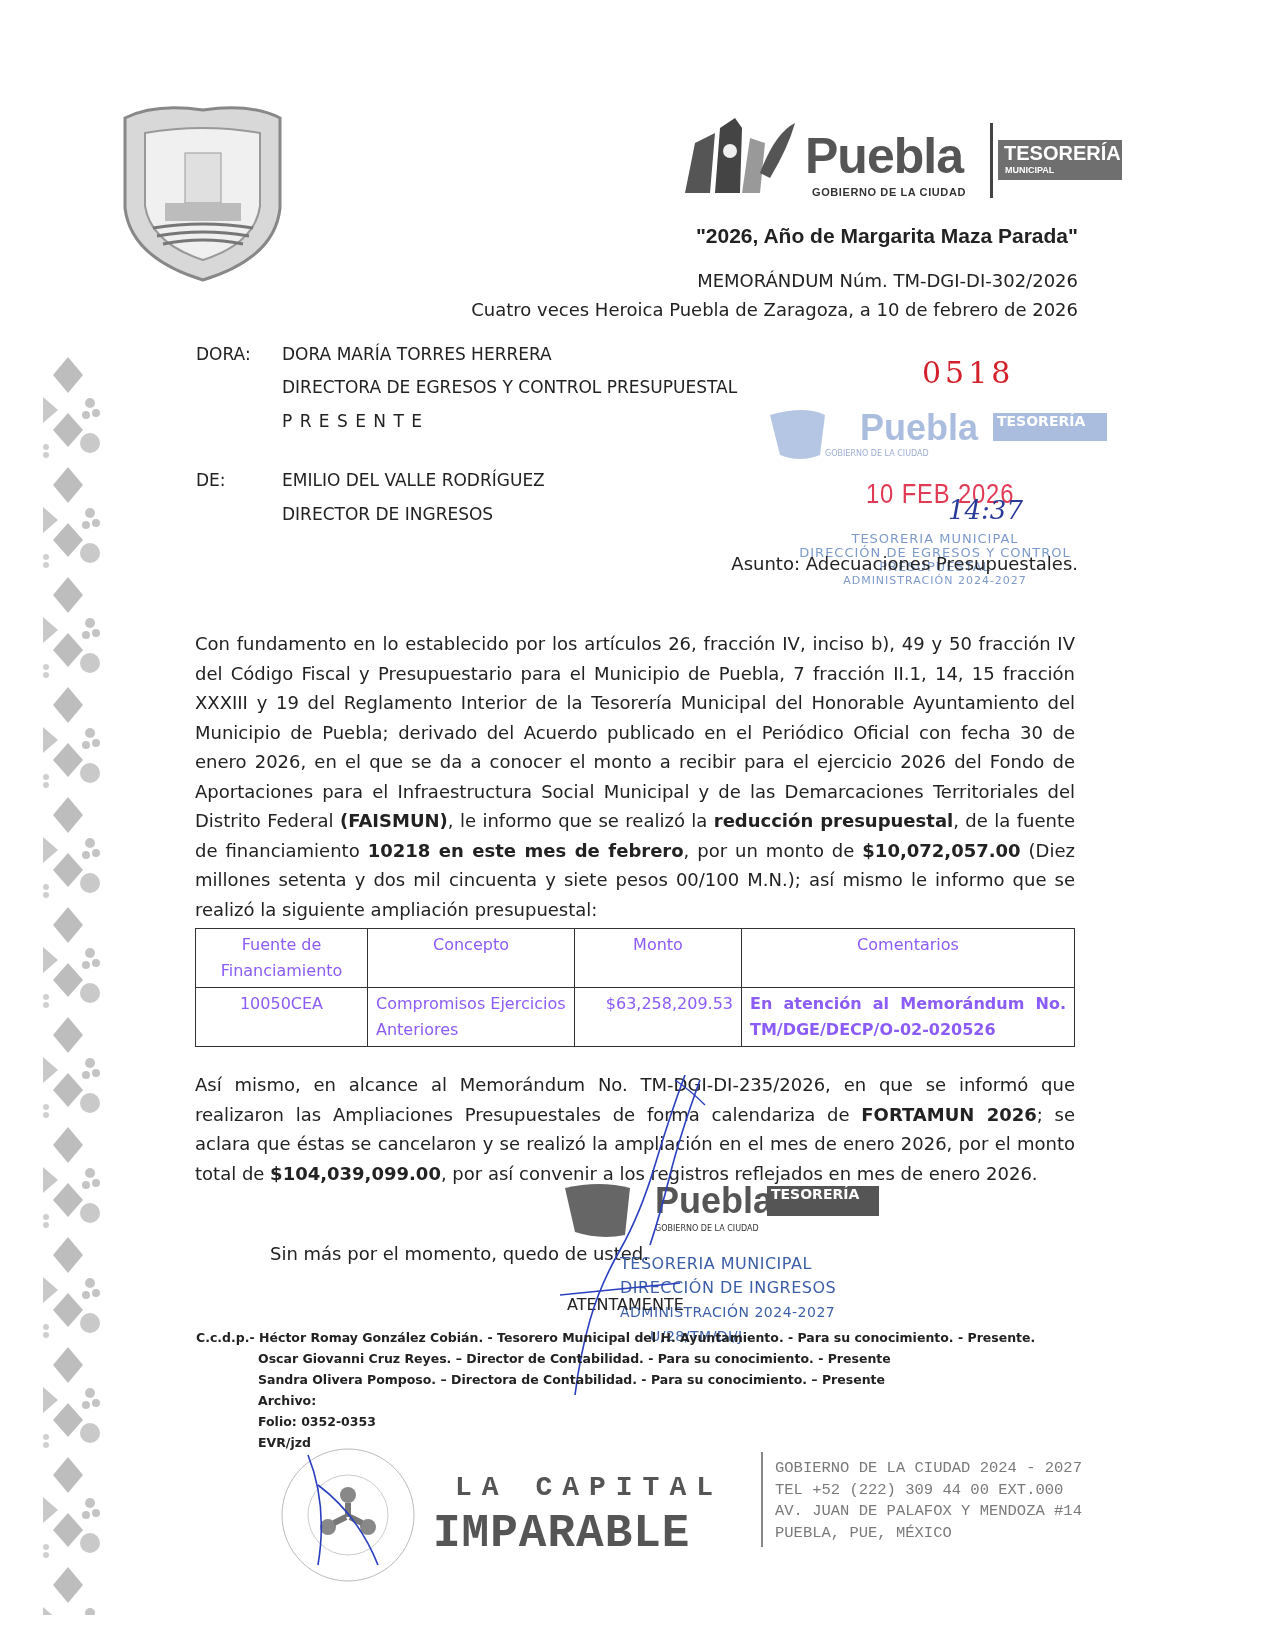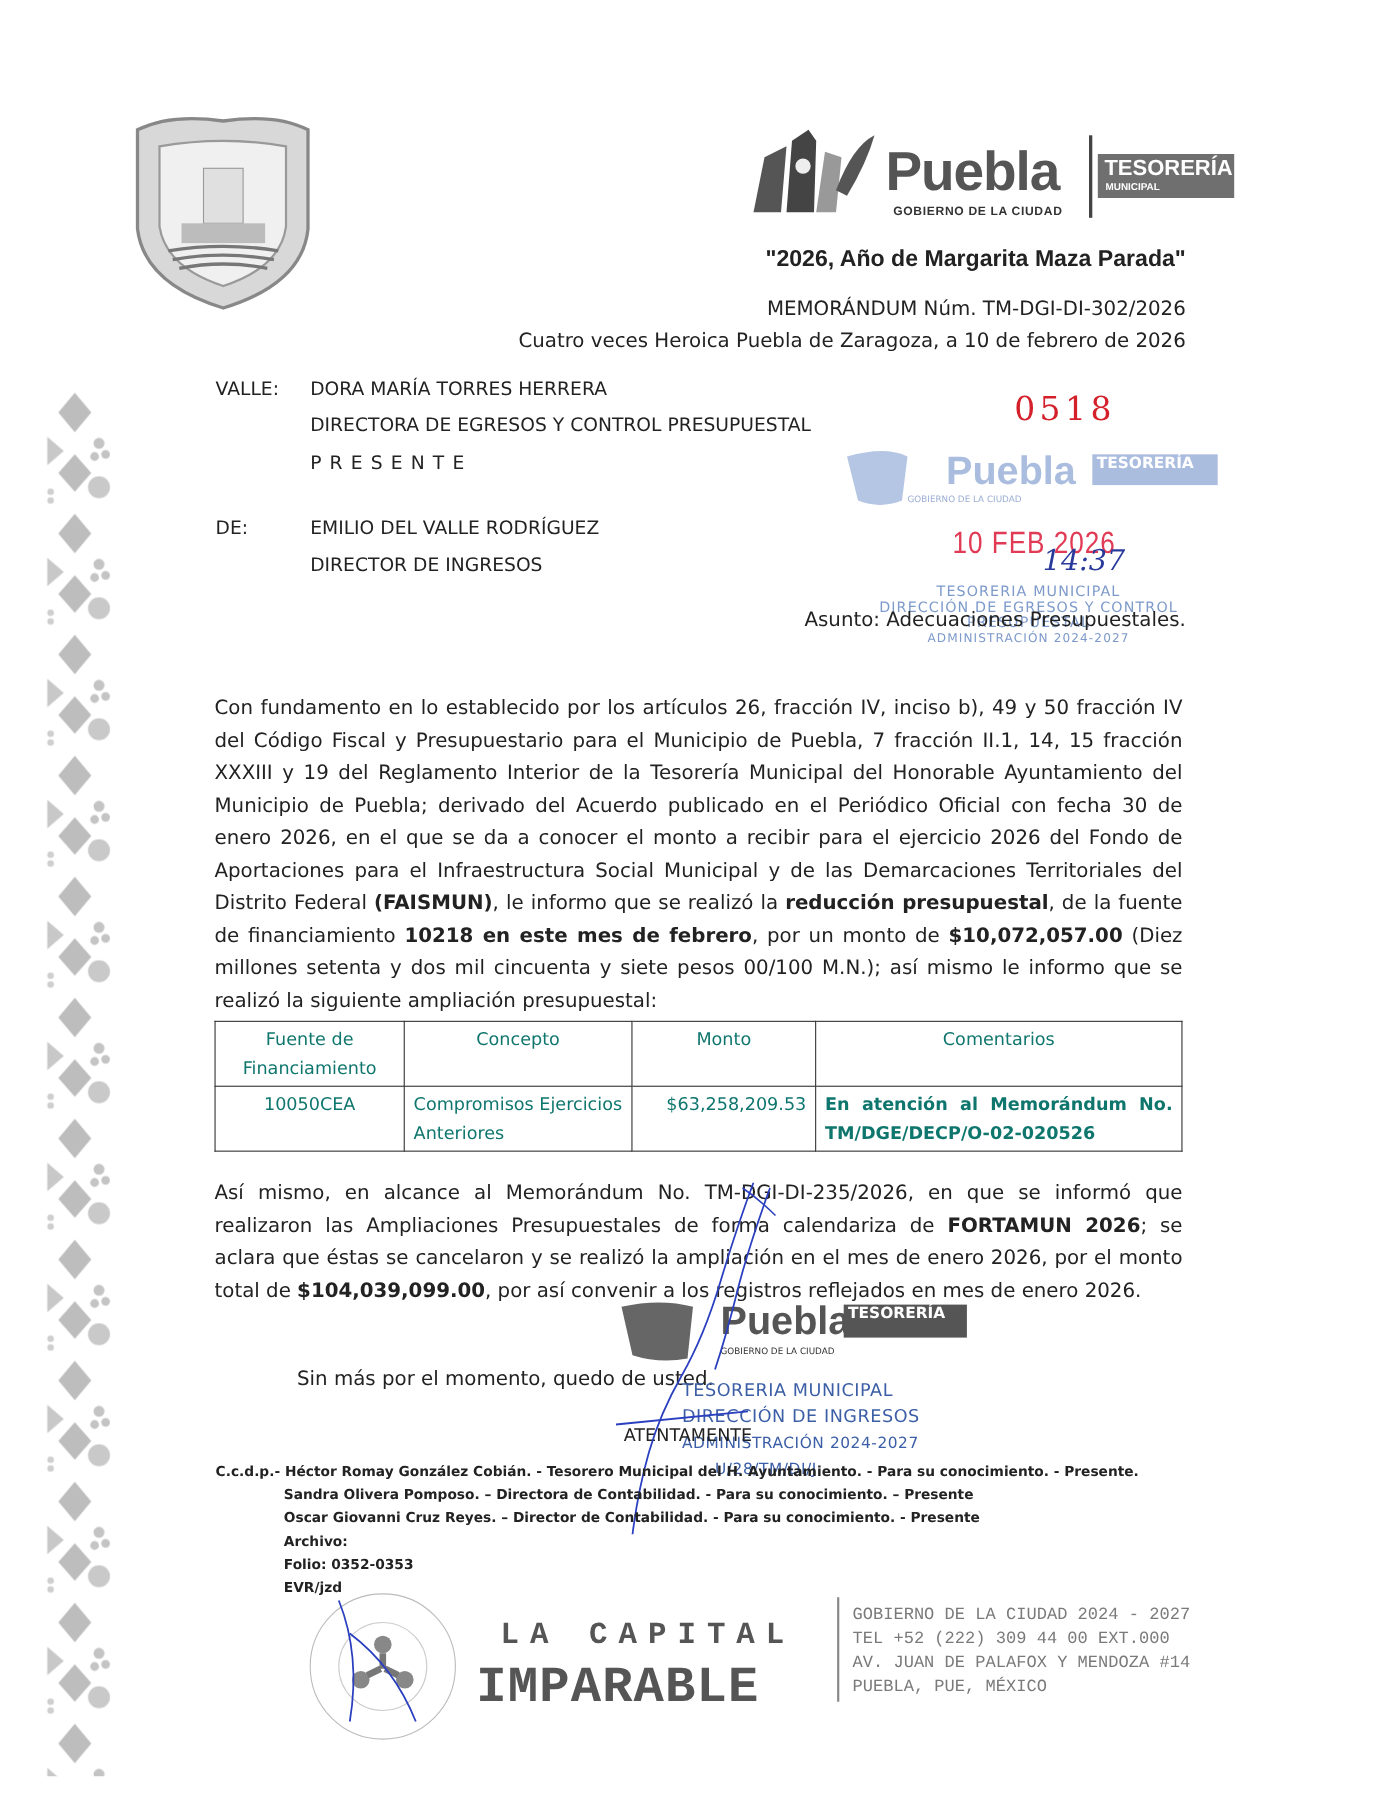--- a/index.html
+++ b/index.html
@@ -42,21 +42,21 @@
   .stamp-date { left: 866px; top: 478px; font-family: "Liberation Sans", sans-serif; font-size: 28px; color: #e03a55; letter-spacing: 1px; transform: scaleX(0.85); transform-origin: left; }
   .stamp-hand { left: 948px; top: 495px; font-family: "DejaVu Serif", serif; font-style: italic; font-size: 26px; color: #2a3a9a; }
   .stamp-text { left: 790px; top: 532px; width: 290px; text-align: center; color: #7d9acb; font-size: 13px; line-height: 14px; }
   .stamp-text div { letter-spacing: 1px; }
 
   .asunto { right: 188px; top: 553px; font-size: 18px; color: #222; }
 
   .body-p { left: 195px; width: 880px; font-size: 18px; line-height: 29.5px; color: #222; text-align: justify; }
   .body-p b { font-weight: bold; }
 
-  table.ampl { position: absolute; left: 195px; top: 928px; width: 880px; border-collapse: collapse; font-size: 16px; color: #0f766e; }
+  table.ampl { position: absolute; left: 195px; top: 928px; width: 880px; border-collapse: collapse; font-size: 16px; color: #8b5cf6; }
   table.ampl th, table.ampl td { border: 1.5px solid #333; padding: 3px 8px; vertical-align: top; line-height: 26px; }
   table.ampl th { font-weight: normal; text-align: center; }
   .c1 { width: 155px; text-align: center; }
   .c2 { width: 190px; }
   .c3 { width: 150px; text-align: right; margin-left: 26px; }
   .c4 { text-align: justify; font-weight: bold; }
 
   .closing { left: 270px; top: 1243px; font-size: 18px; color: #222; }
   .atentamente { left: 567px; top: 1295px; font-size: 16px; color: #222; }
 
@@ -122,21 +122,21 @@
   <div class="tes">
     <span class="t1">TESORERÍA</span>
     <span class="t2">MUNICIPAL</span>
   </div>
 </div>
 
 <div class="abs slogan">"2026, Año de Margarita Maza Parada"</div>
 <div class="abs memo-num">MEMORÁNDUM Núm. TM-DGI-DI-302/2026</div>
 <div class="abs place-date">Cuatro veces Heroica Puebla de Zaragoza, a 10 de febrero de 2026</div>
 
-<div class="abs lbl" style="left:196px; top:344px;">VALLE:</div>
+<div class="abs lbl" style="left:196px; top:344px;">DORA:</div>
 <div class="abs hdr-line" style="left:282px; top:344px;">DORA MARÍA TORRES HERRERA</div>
 <div class="abs hdr-line" style="left:282px; top:377px;">DIRECTORA DE EGRESOS Y CONTROL PRESUPUESTAL</div>
 <div class="abs hdr-line" style="left:282px; top:411px; letter-spacing:1px;">P R E S E N T E</div>
 
 <div class="abs lbl" style="left:196px; top:470px;">DE:</div>
 <div class="abs hdr-line" style="left:282px; top:470px;">EMILIO DEL VALLE RODRÍGUEZ</div>
 <div class="abs hdr-line" style="left:282px; top:504px;">DIRECTOR DE INGRESOS</div>
 
 <div class="abs stamp-num">0518</div>
 <div class="abs stamp-logo">
@@ -213,24 +213,24 @@
     <path d="M0,220 L120,208" stroke="#2a3fbf" stroke-width="1.6" fill="none"></path>
   </svg>
 </div>
 
 <div class="abs ccp">
   <div class="row">
     <span>C.c.d.p.-</span>
     <b>Héctor Romay González Cobián.</b><span> - Tesorero Municipal del H. Ayuntamiento. - Para su conocimiento. - Presente.</span>
   </div>
   <div class="row indent">
+    <b>Oscar Giovanni Cruz Reyes.</b><span> – Director de Contabilidad. - Para su conocimiento. - Presente</span>
+  </div>
+  <div class="row indent">
     <b>Sandra Olivera Pomposo.</b><span> – Directora de Contabilidad. - Para su conocimiento. – Presente</span>
-  </div>
-  <div class="row indent">
-    <b>Oscar Giovanni Cruz Reyes.</b><span> – Director de Contabilidad. - Para su conocimiento. - Presente</span>
   </div>
   <div class="row indent">Archivo:</div>
   <div class="row indent">Folio: 0352-0353</div>
   <div class="row indent">EVR/jzd</div>
 </div>
 
 <div class="abs seal">
   <svg viewBox="0 0 140 140" width="140" height="140" xmlns="http://www.w3.org/2000/svg">
     <circle cx="70" cy="70" r="66" fill="none" stroke="#bbb" stroke-width="1"></circle>
     <circle cx="70" cy="70" r="40" fill="none" stroke="#ccc" stroke-width="1"></circle>

